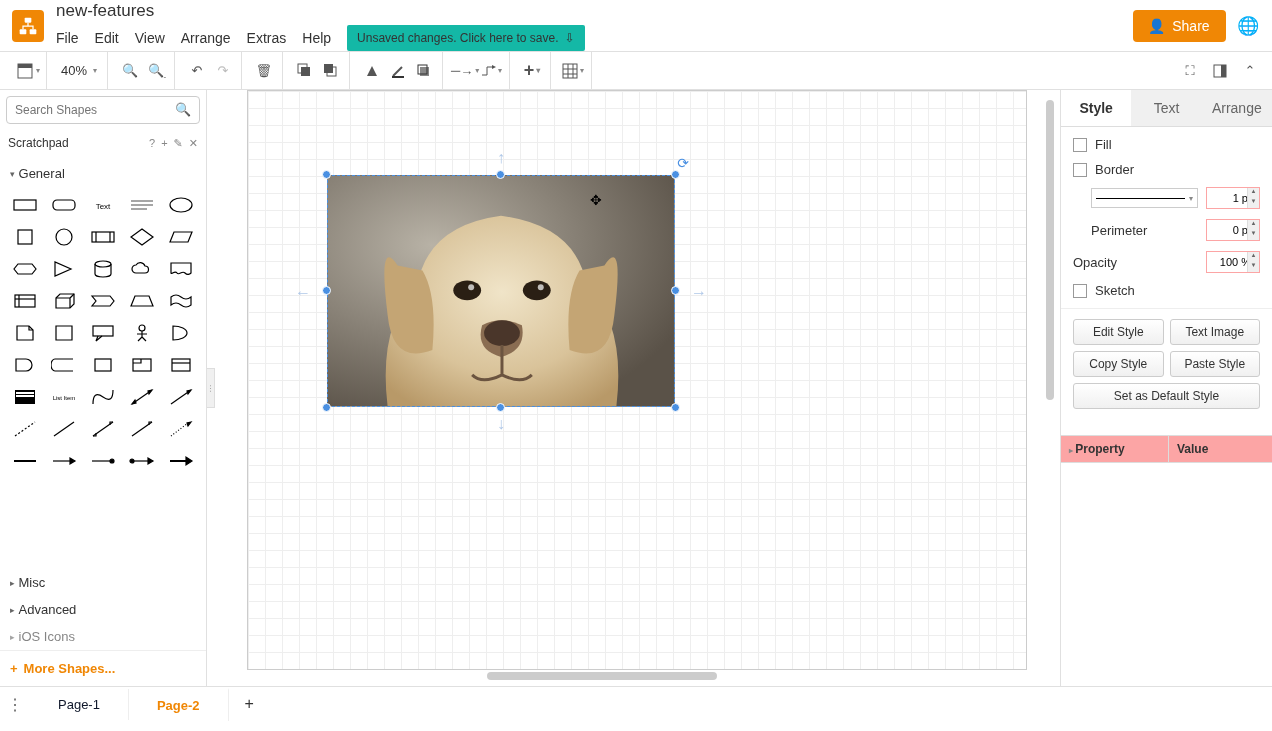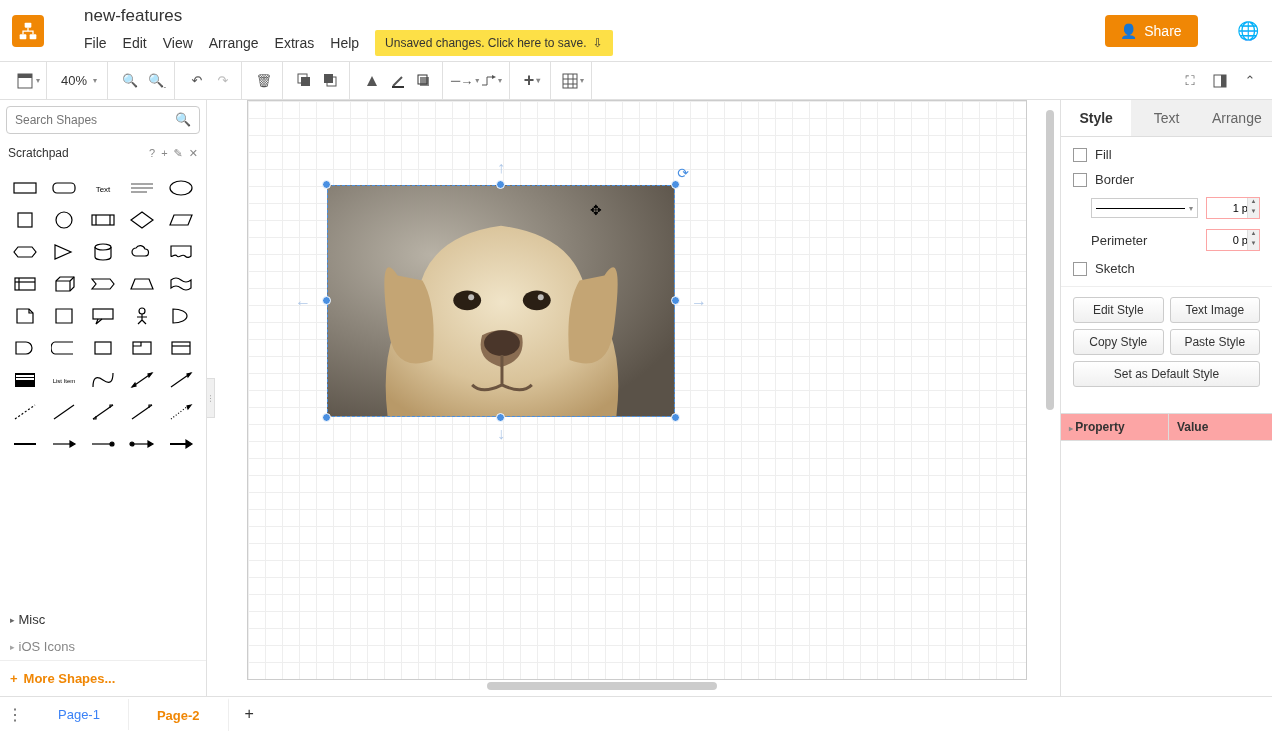--- a/index.html
+++ b/index.html
@@ -1,24 +1,24 @@
 <!DOCTYPE html>
 <html><head>
 <meta charset="utf-8">
 <style>
 *{box-sizing:border-box;margin:0;padding:0;font-family:-apple-system,BlinkMacSystemFont,"Segoe UI",Helvetica,Arial,sans-serif;}
 body{width:1272px;height:731px;overflow:hidden;background:#fff;color:#333;font-size:13px;}
-.header{display:flex;align-items:center;padding:8px 12px;border-bottom:1px solid #e0e0e0;height:62px;gap:28px;}
+.header{display:flex;align-items:center;padding:8px 12px;border-bottom:1px solid #e0e0e0;height:52px;}
 .logo{width:32px;height:32px;background:#F08705;border-radius:4px;display:flex;align-items:center;justify-content:center;}
 .logo svg{width:20px;height:20px;}
 .title-area{margin-left:12px;flex:1;}
 .doc-title{font-size:17px;color:#333;margin-bottom:4px;}
 .menu-bar{display:flex;gap:16px;font-size:14px;color:#333;align-items:center;}
 .menu-bar span{cursor:pointer;}
-.save-notice{background:#fde047;padding:6px 10px;font-size:12px;color:#333;display:flex;align-items:center;gap:6px;border-radius:2px;}
+.save-notice{background:#14b8a6;padding:6px 10px;font-size:12px;color:#333;display:flex;align-items:center;gap:6px;border-radius:2px;}
 .share-btn{background:#F08705;color:#fff;padding:8px 16px;border-radius:4px;display:flex;align-items:center;gap:6px;font-size:14px;cursor:pointer;}
 .globe{margin-left:12px;color:#999;font-size:18px;}
 .toolbar{height:38px;border-bottom:1px solid #e0e0e0;display:flex;align-items:center;padding:0 10px;gap:4px;}
 .tb-group{display:flex;align-items:center;gap:2px;padding:0 6px;border-right:1px solid #e0e0e0;height:100%;}
 .tb-group:last-child{border:none;}
 .tb-btn{width:24px;height:24px;display:flex;align-items:center;justify-content:center;color:#555;cursor:pointer;border-radius:2px;}
 .zoom-sel{font-size:13px;padding:2px 4px;display:flex;align-items:center;gap:4px;}
 .tb-right{margin-left:auto;display:flex;gap:6px;}
 .main{display:flex;height:596px;}
 .left-panel{width:207px;border-right:1px solid #e0e0e0;display:flex;flex-direction:column;overflow:hidden;}
@@ -73,21 +73,21 @@
 .btn-row{display:flex;gap:6px;margin-bottom:6px;}
 .style-btn{flex:1;padding:5px 0;background:linear-gradient(#fff,#f0f0f0);border:1px solid #ccc;border-radius:3px;font-size:12px;text-align:center;cursor:pointer;}
 .style-btn.full{width:100%;}
 .prop-table{margin-top:10px;border-top:1px solid #ddd;}
 .prop-head{display:flex;background:#fca5a5;border-bottom:1px solid #ddd;}
 .prop-head div{padding:6px 8px;font-size:12px;font-weight:600;}
 .prop-head div:first-child{flex:0 0 108px;border-right:1px solid #ddd;}
 .prop-head div:first-child::before{content:"▸ ";font-size:8px;color:#888;}
 .bottom-bar{height:35px;border-top:1px solid #e0e0e0;display:flex;align-items:center;background:#fff;}
 .page-menu{width:30px;text-align:center;color:#666;cursor:pointer;font-size:16px;}
-.page-tab{padding:8px 28px;font-size:13px;color:#3b82f6;cursor:pointer;border-right:1px solid #eee;}
+.page-tab{padding:8px 28px;font-size:13px;color:#0f172a;cursor:pointer;border-right:1px solid #eee;}
 .page-tab.active{color:#F08705;font-weight:600;background:#fff;border-top:2px solid transparent;}
 .add-page{padding:8px 16px;font-size:16px;cursor:pointer;color:#333;}
 .tri{font-size:8px;color:#888;margin-left:2px;}
 </style>
 </head>
 <body>
 
 <div class="header">
   <div class="logo">
     <svg viewBox="0 0 24 24">
@@ -224,20 +224,21 @@
       <div class="panel-head">
         <span>Scratchpad</span>
         <span class="icons">
           <span>?</span>
           <span>+</span>
           <span>✎</span>
           <span>✕</span>
         </span>
       </div>
     </div>
+    <div class="collapse-head">General</div>
     <div class="shapes-grid">
       <div class="shape-cell">
           <svg viewBox="0 0 26 20">
             <rect x="2" y="5" width="22" height="10"></rect>
           </svg>
         </div>
       <div class="shape-cell">
           <svg viewBox="0 0 26 20">
             <rect x="2" y="5" width="22" height="10" rx="4"></rect>
           </svg>
@@ -478,20 +479,21 @@
         </div>
       <div class="shape-cell">
           <svg viewBox="0 0 26 20">
             <line x1="2" y1="10" x2="20" y2="10" stroke-width="2"></line>
             <path d="M24 10l-6-4v8z" fill="#000"></path>
           </svg>
         </div>
     </div>
     <div style="flex:1;"></div>
     <div class="collapse-head closed">Misc</div>
+    <div class="collapse-head closed">Advanced</div>
     <div class="collapse-head closed" style="opacity:.6;">iOS Icons</div>
     <div class="more-shapes">
         <span>+</span>
         <span>More Shapes...</span>
       </div>
   </div>
 
   <div class="canvas-area">
     <div class="sidebar-collapse">⋮</div>
     <div class="canvas-grid"></div>
@@ -567,20 +569,27 @@
             </div></div>
       </div>
       <div class="rp-row" style="padding-left:18px;justify-content:flex-end;">
         <label>Perimeter</label>
         <div class="num-wrap"><input class="num-input" value="0 pt" style=""><div class="spinners">
               <div>▲</div>
               <div>▼</div>
             </div></div>
       </div>
       <div class="rp-row">
+        <label>Opacity</label>
+        <div class="num-wrap"><input class="num-input" value="100 %" style=""><div class="spinners">
+              <div>▲</div>
+              <div>▼</div>
+            </div></div>
+      </div>
+      <div class="rp-row">
           <div class="cb"></div>
           <label>Sketch</label>
         </div>
       <div style="border-top:1px solid #eee;margin:6px -12px 10px;"></div>
       <div class="btn-row">
         <div class="style-btn">Edit Style</div>
         <div class="style-btn">Text Image</div>
       </div>
       <div class="btn-row">
         <div class="style-btn">Copy Style</div>

